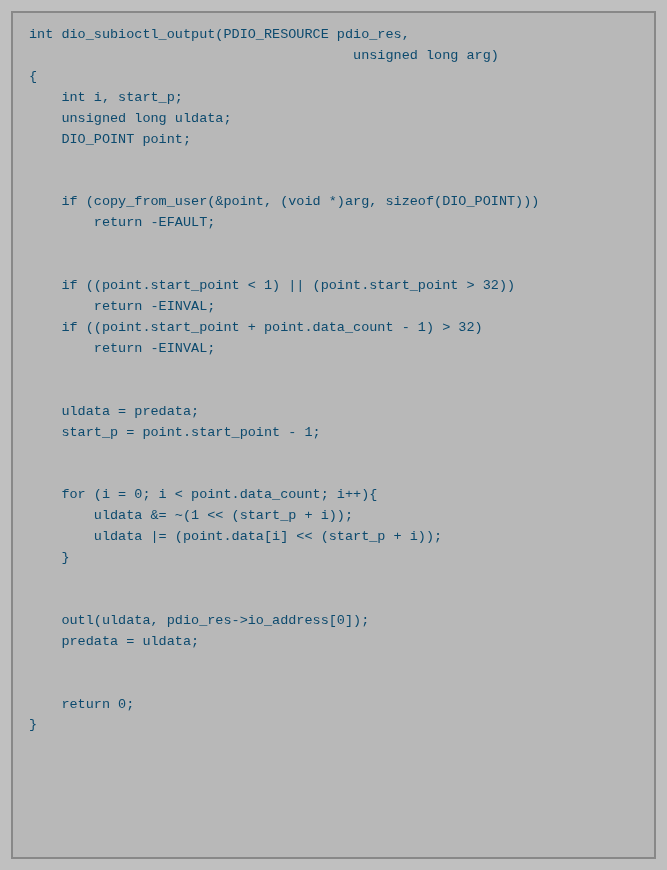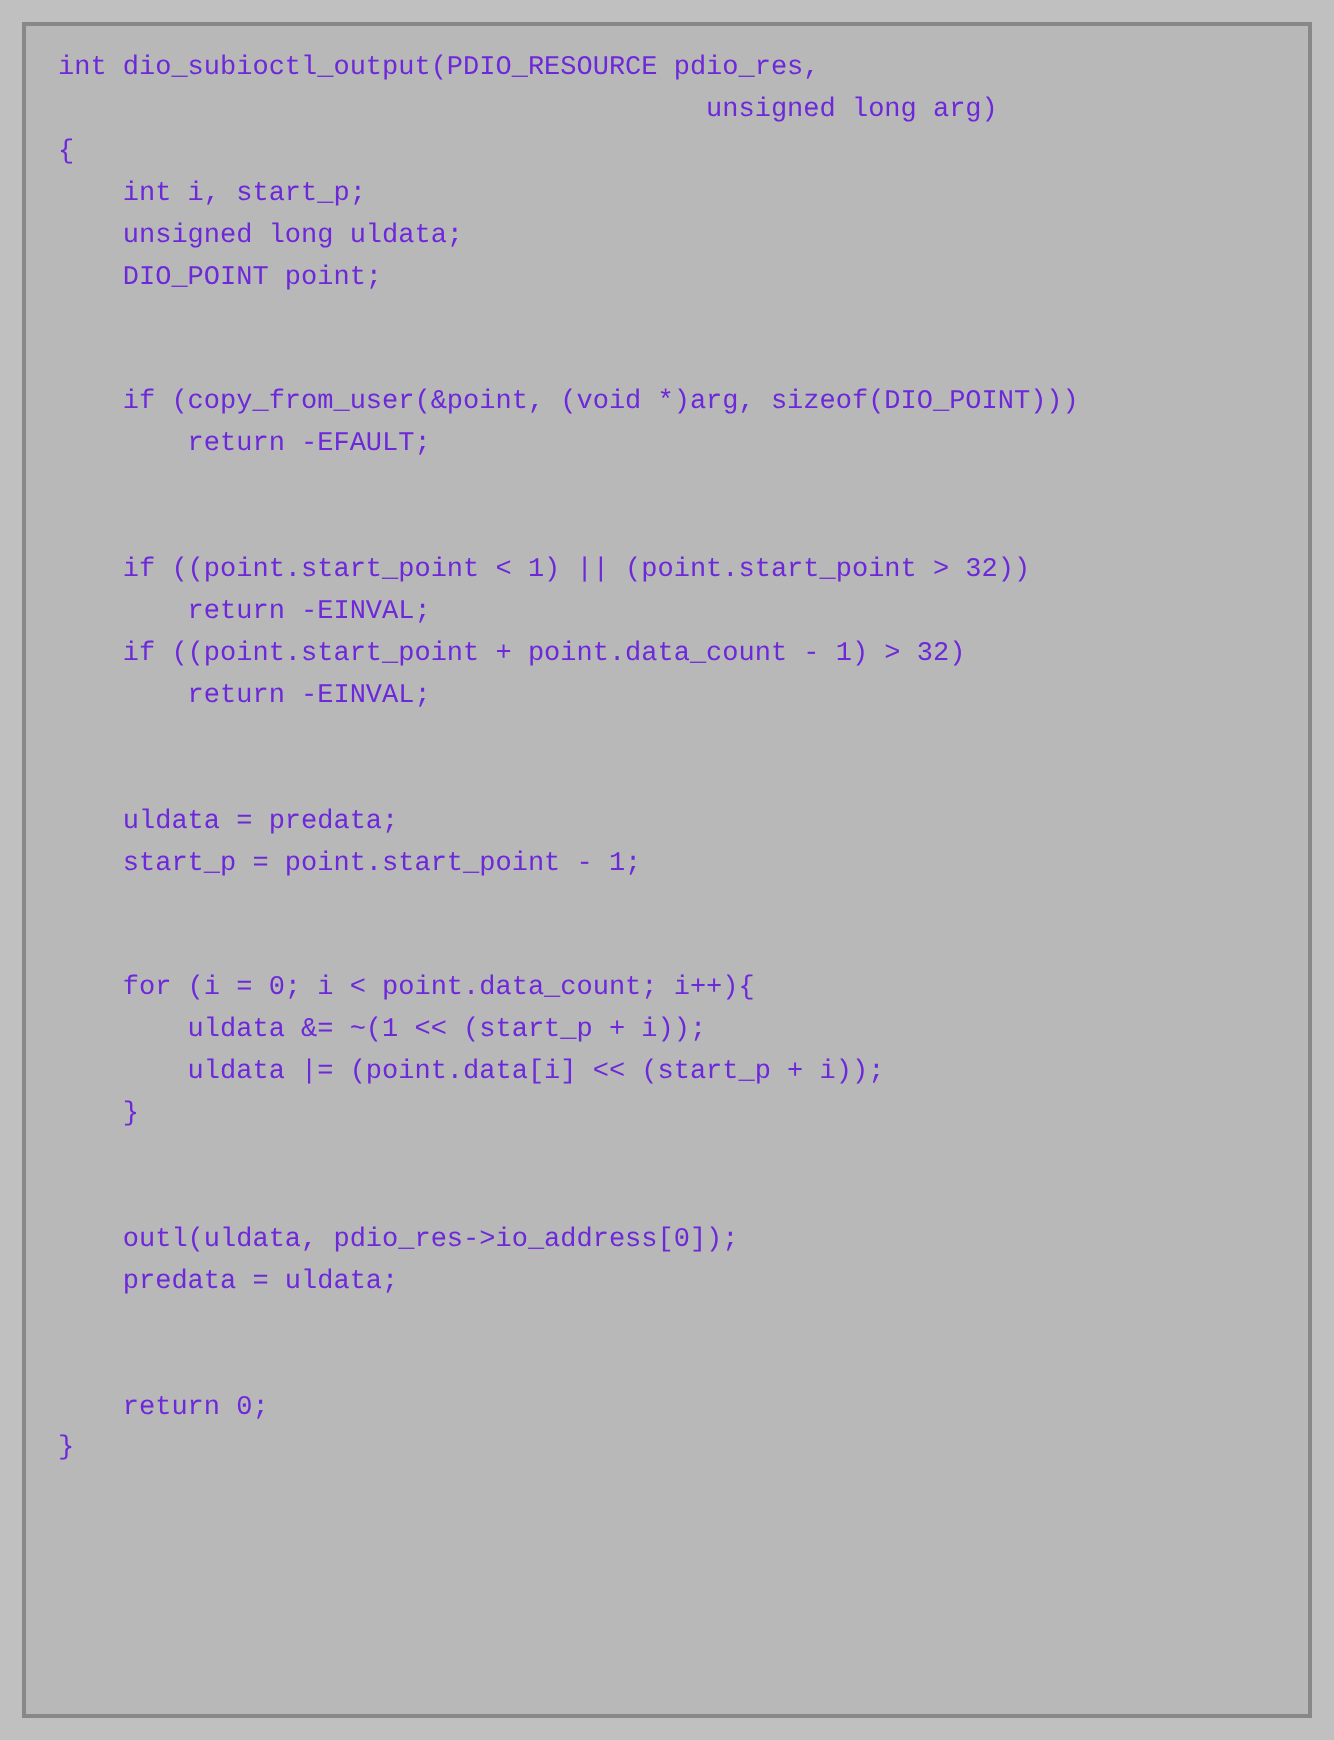--- a/index.html
+++ b/index.html
@@ -24,21 +24,21 @@
       background-color: #b8b8b8;
       border: 2px solid #888;
       padding: 12px 16px;
       overflow: hidden;
     }
 
     .code-block {
       font-family: 'Courier New', Courier, monospace;
       font-size: 13.5px;
       line-height: 1.55;
-      color: #6d28d9;
+      color: #0c4a6e;
       white-space: pre;
     }
   </style>
 </head>
 <body>
 
 <div class="code-container">
   <div class="code-block" id="code-output">int dio_subioctl_output(PDIO_RESOURCE pdio_res,
                                         unsigned long arg)
 {

